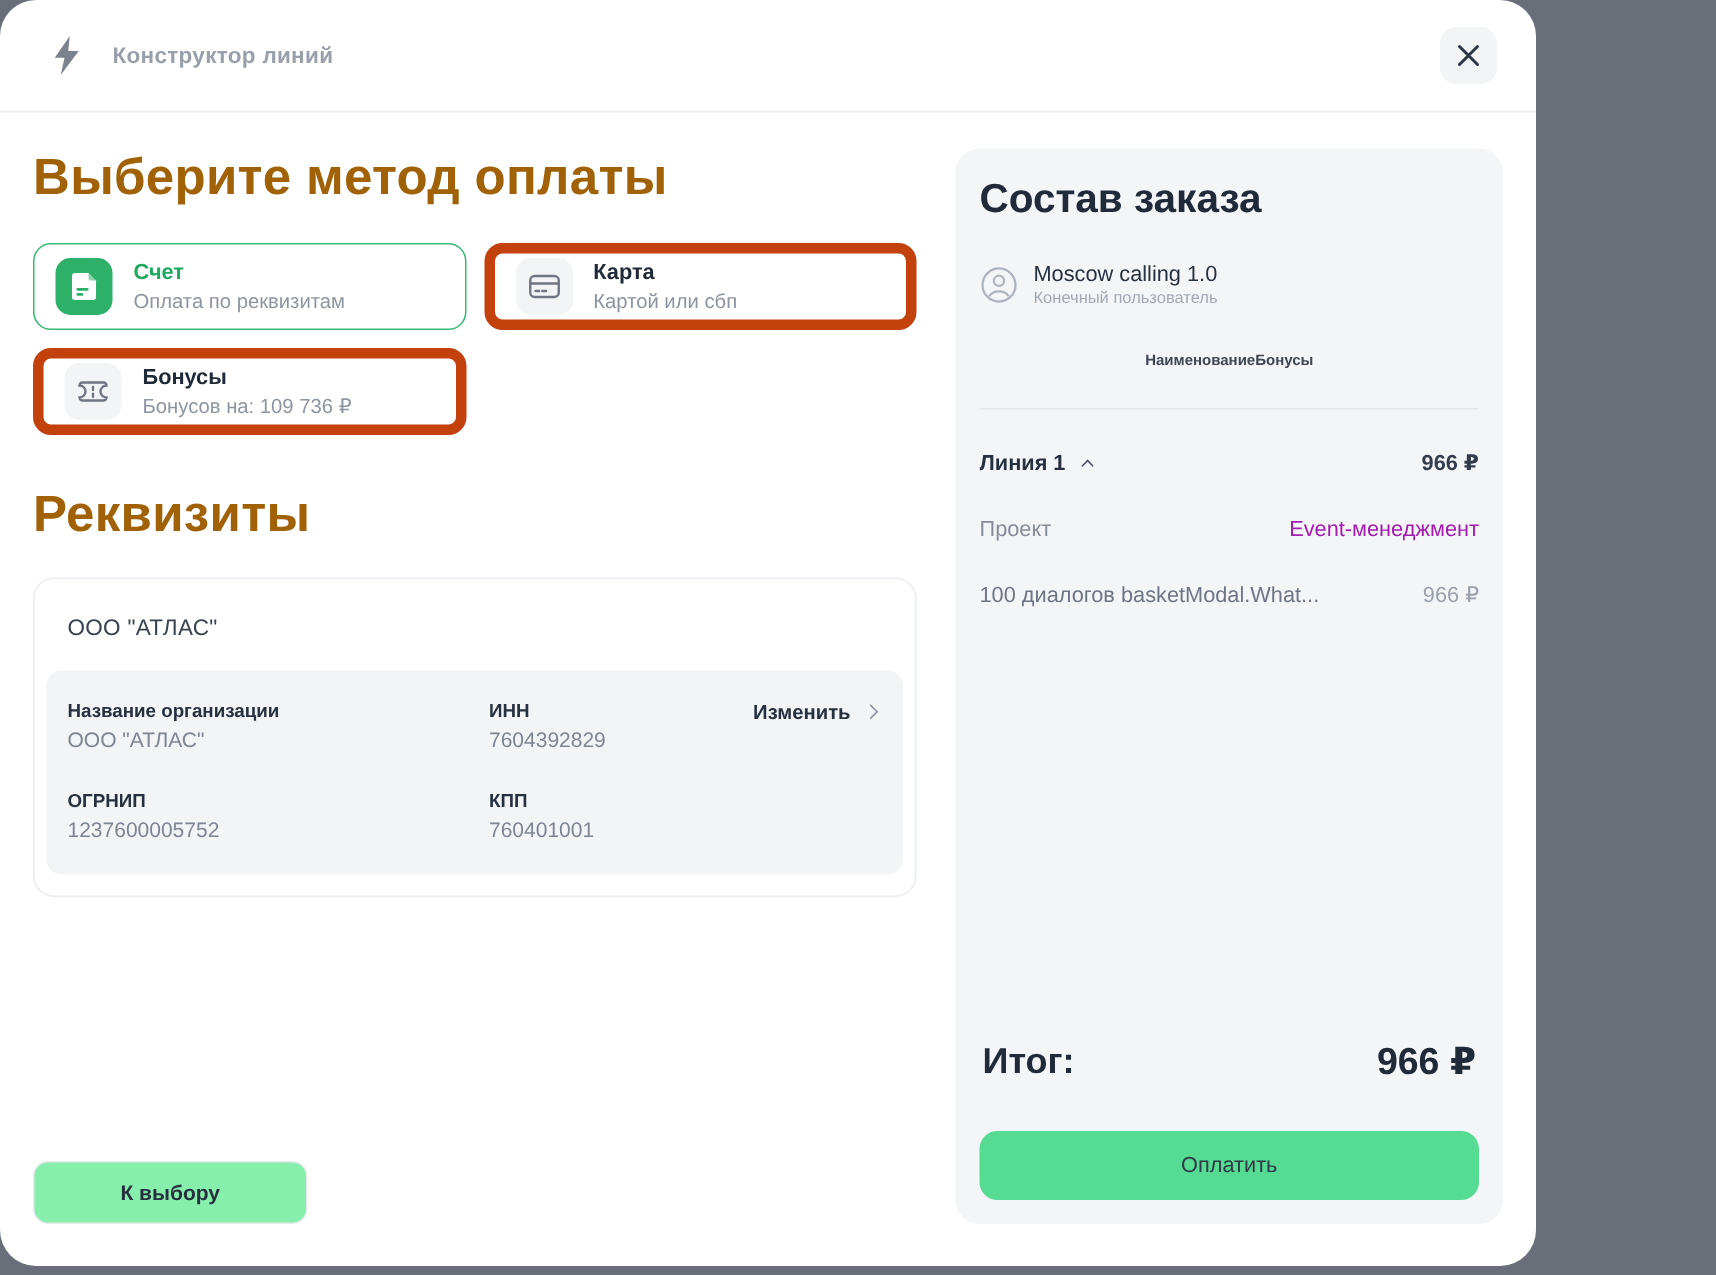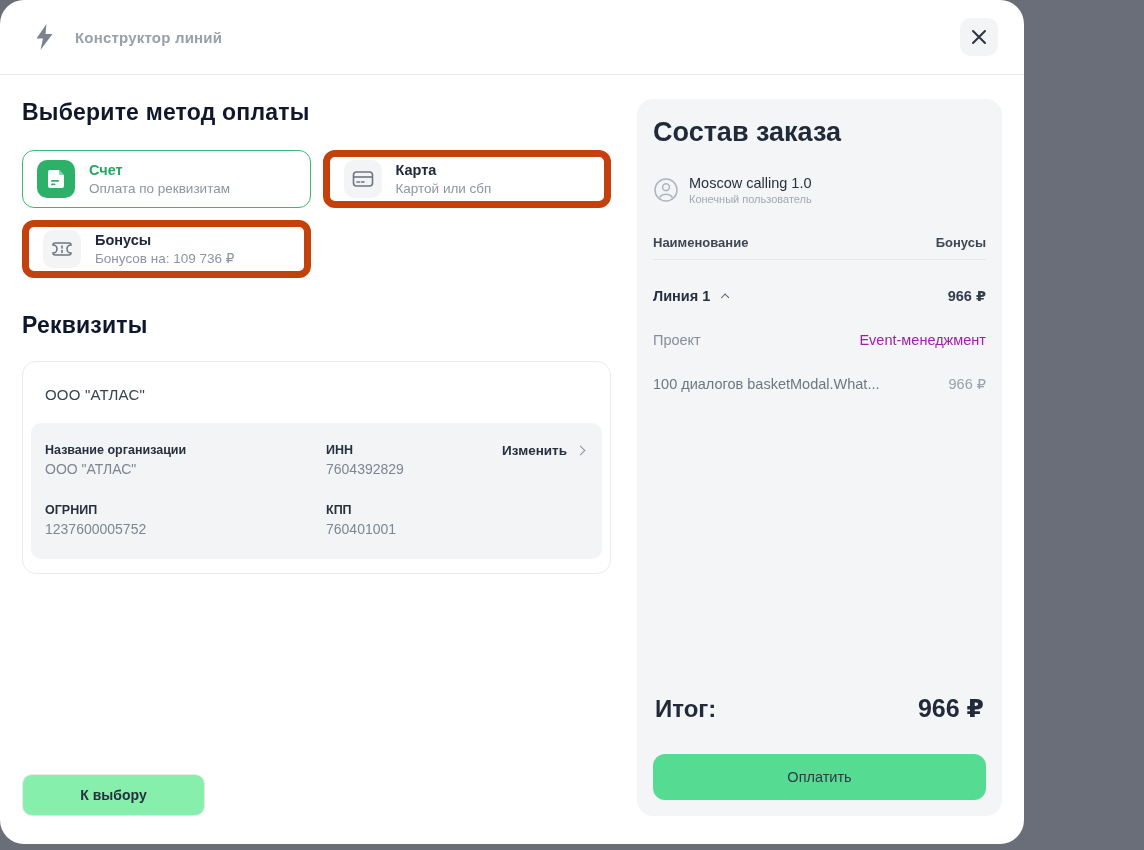--- a/index.html
+++ b/index.html
@@ -23,21 +23,21 @@
   .header-title { margin-left: 20px; font-size: 15px; font-weight: 700; color: #99a0aa; letter-spacing: .2px; }
   .close-btn {
     margin-left: auto; width: 38px; height: 38px; border-radius: 11px;
     background: #f3f4f6; border: none; display: flex; align-items: center; justify-content: center;
     cursor: pointer;
   }
   
   .content { flex: 1; display: flex; padding: 24px 22px 28px 22px; min-height: 0; }
   .left-col { flex: 1; display: flex; flex-direction: column; padding-right: 26px; min-width: 0; }
   h1.section-title, h2.section-title {
-    font-size: 23px; font-weight: 800; color: #0f172a; letter-spacing: .2px;
+    font-size: 34px; font-weight: 800; color: #a16207; letter-spacing: .2px;
   }
   .methods { display: flex; flex-wrap: wrap; gap: 12px; margin-top: 24px; }
   .method-card {
     width: calc(50% - 6px); height: 58px; border: 7px solid #c2410c; border-radius: 12px;
     display: flex; align-items: center; gap: 14px; padding: 0 14px; background: #fff; cursor: pointer;
   }
   .method-card.selected { border: 1.5px solid #39b974; }
   .method-icon {
     width: 38px; height: 38px; border-radius: 10px; flex: 0 0 38px;
     display: flex; align-items: center; justify-content: center; background: #f3f4f6;
@@ -75,23 +75,23 @@
   
   .sidebar {
     width: 365px; flex: 0 0 365px; background: #f4f5f7; border-radius: 16px;
     padding: 16px; display: flex; flex-direction: column; min-height: 0; gap: 14px;
   }
   .order-title { font-size: 27px; font-weight: 800; color: #212a39; margin-top: 2px; }
   .user-row { display: flex; align-items: center; gap: 10px; margin-top: 13px; }
   .user-name { font-size: 14.5px; font-weight: 400; color: #27303f; }
   .user-role { font-size: 11px; color: #a2a9b2; margin-top: 2px; }
   .cols-row {
-    display: flex; justify-content: space-between; margin-top: 16px;
-    padding-bottom: 9px; border-bottom: 1px solid #e4e6ea;
-    font-size: 13px; font-weight: 700; color: #3e4654;
+    display: flex; justify-content: center; margin-top: 16px;
+    padding-bottom: 26px; border-bottom: 1px solid #e4e6ea;
+    font-size: 10px; font-weight: 700; color: #3e4654;
   }
   .item-row { display: flex; justify-content: space-between; align-items: baseline; margin-top: 14px; gap: 8px; }
   .item-row .nm { font-size: 14.5px; white-space: nowrap; overflow: hidden; text-overflow: ellipsis; }
   .item-row .sm { font-size: 14.5px; white-space: nowrap; }
   .row-main .nm { font-weight: 700; color: #27303f; display: flex; align-items: center; gap: 12px; }
   .row-main .sm { font-weight: 700; color: #333c4b; }
   .row-sub .nm { color: #868d99; }
   .row-sub .sm { color: #a21caf; }
   .row-item .nm { color: #6f7683; }
   .row-item .sm { color: #9aa1ab; }

